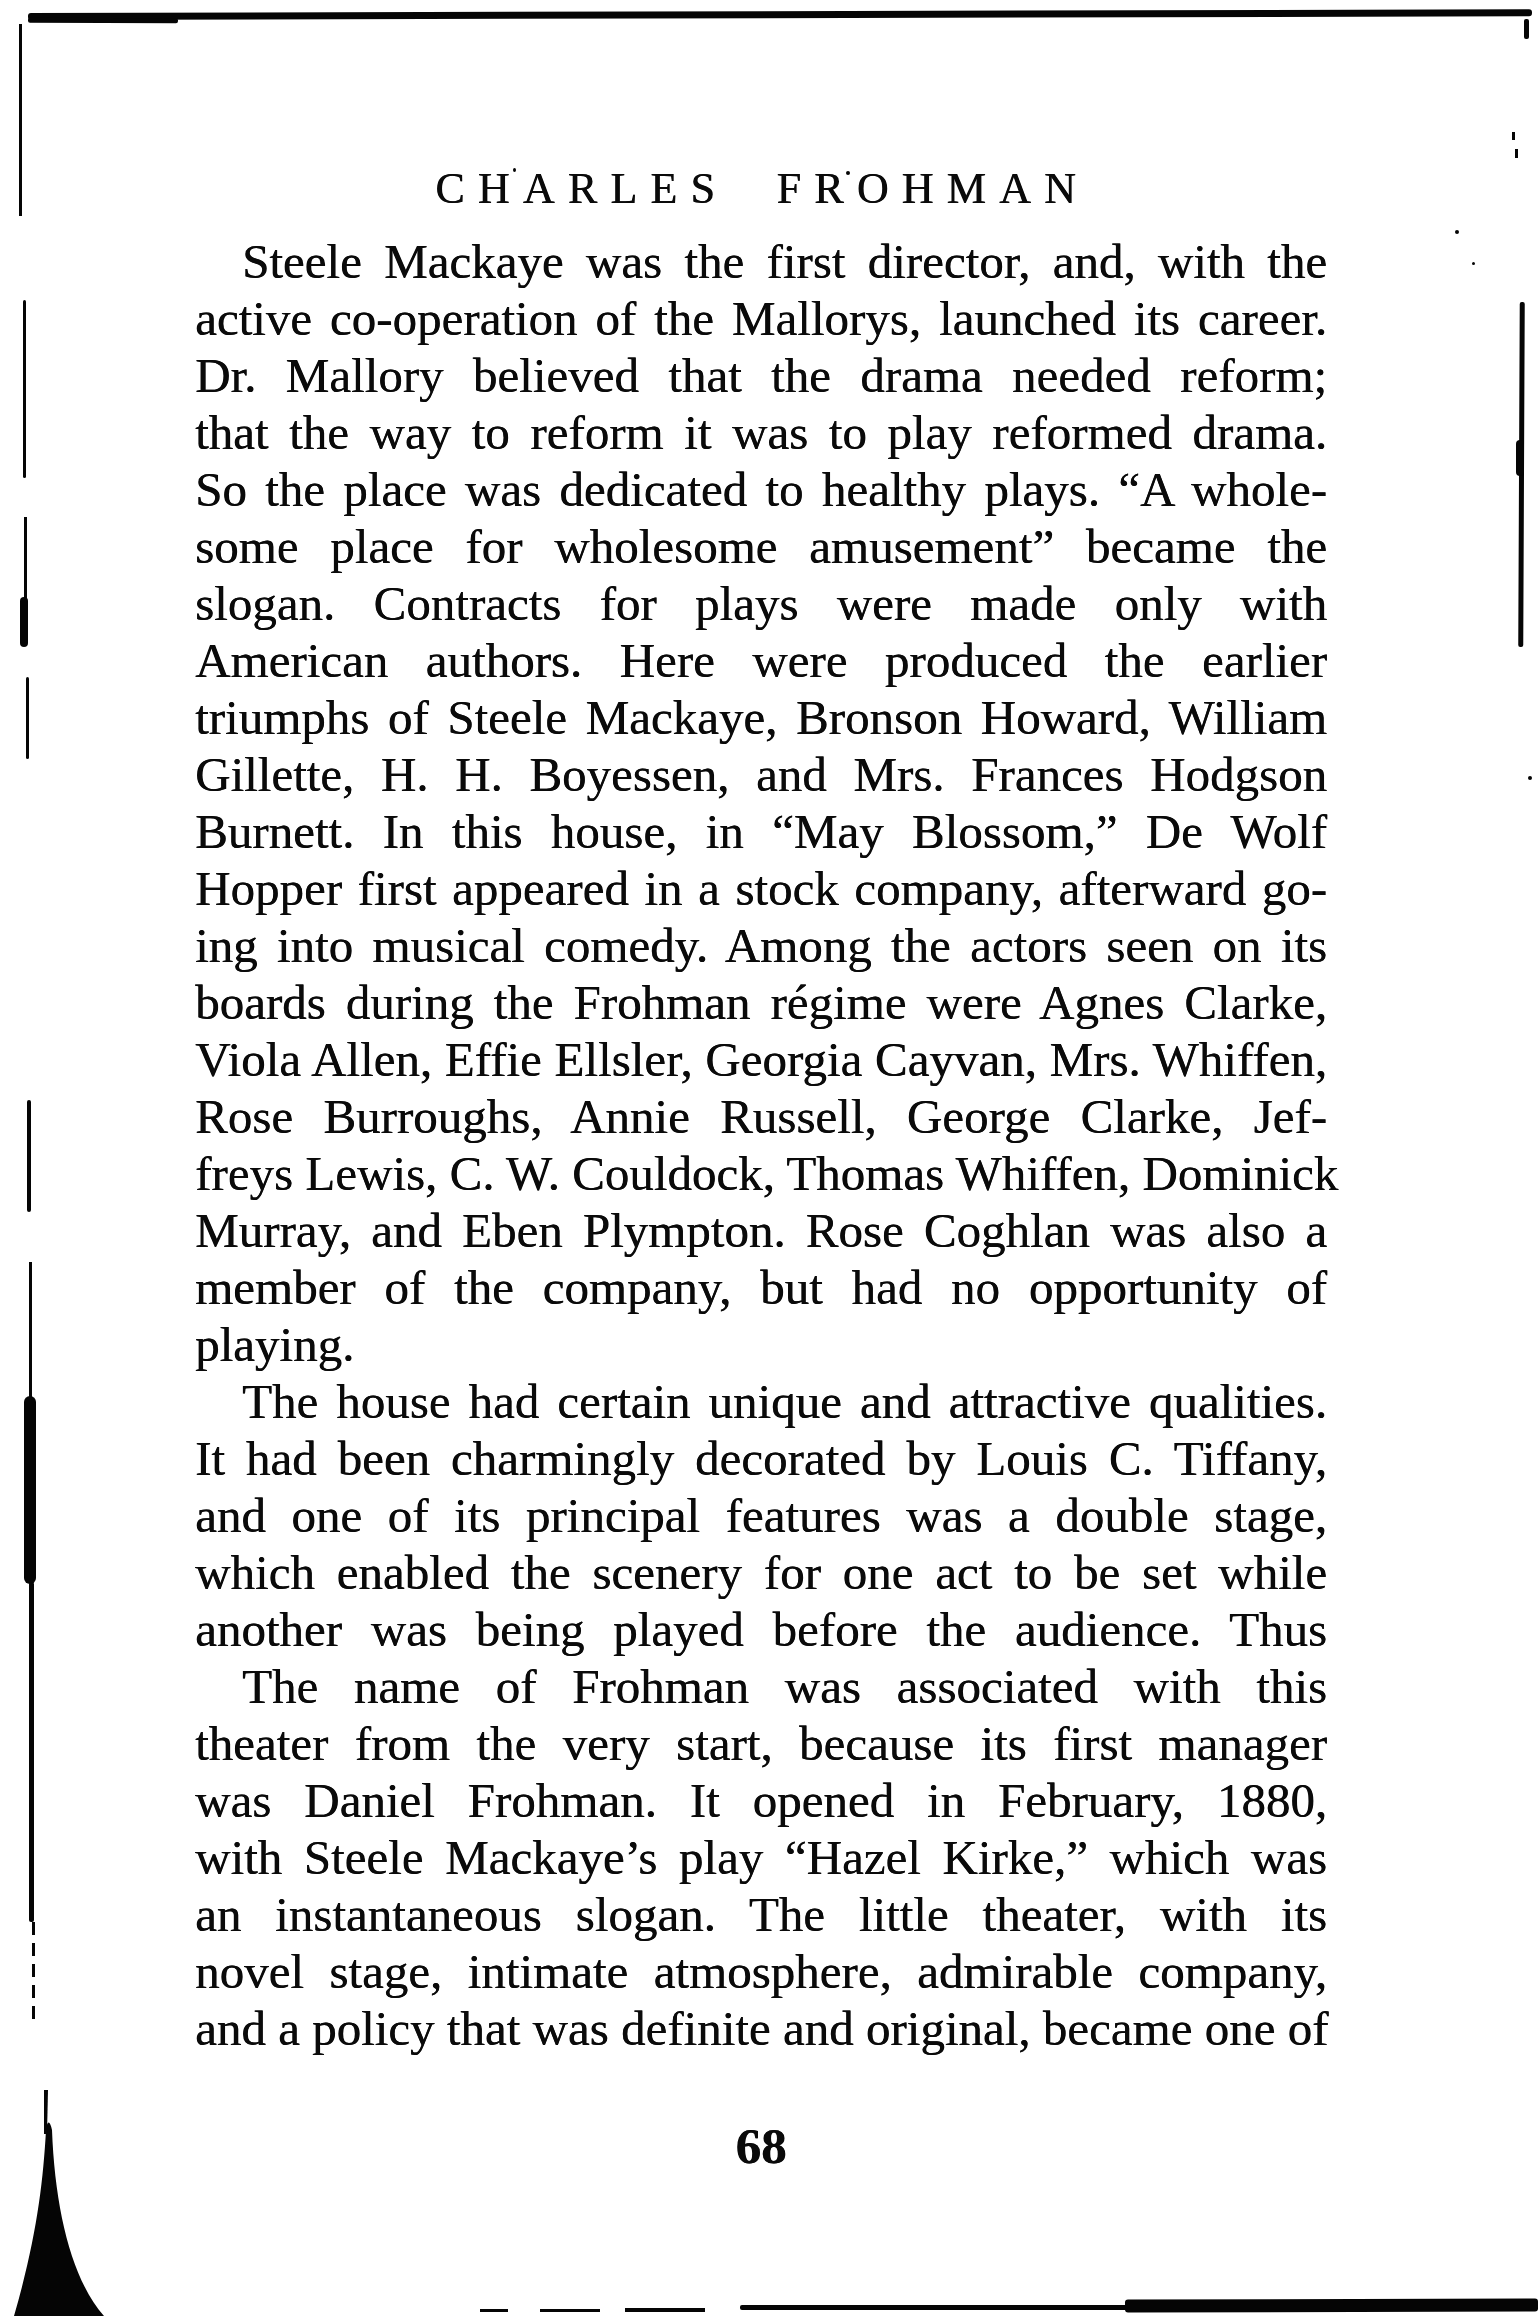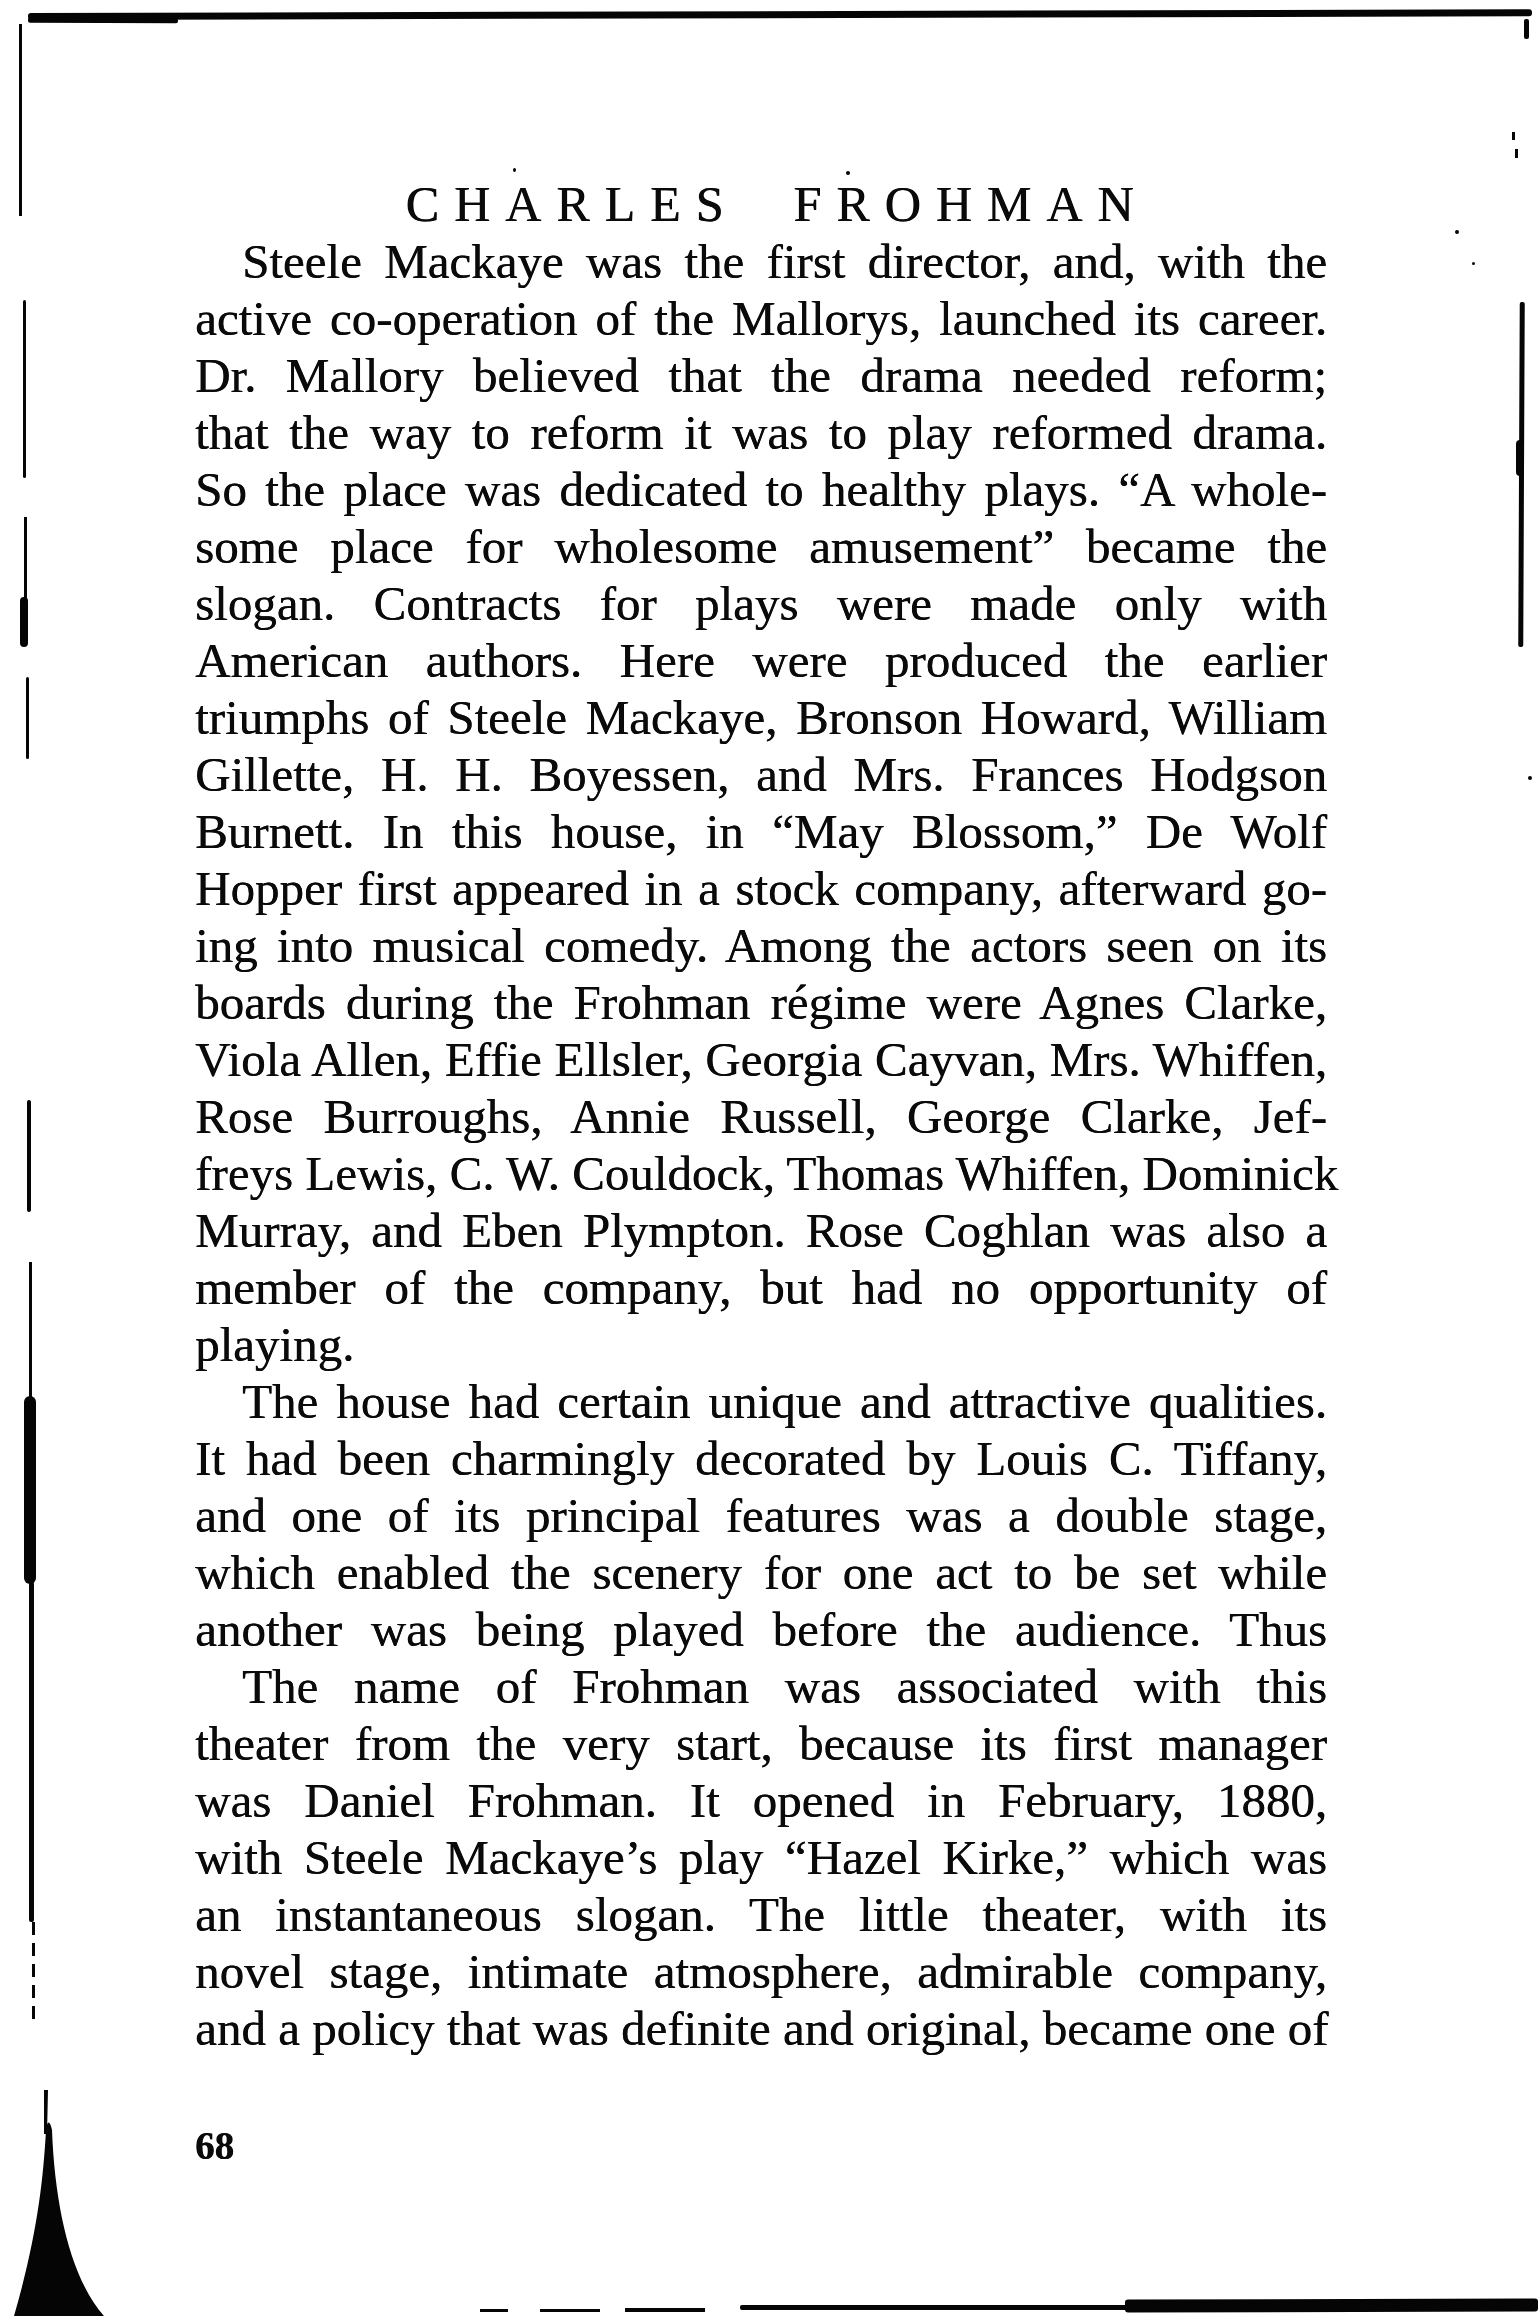--- a/index.html
+++ b/index.html
@@ -8,40 +8,40 @@
     background:#ffffff;
     position:relative;
     overflow:hidden;
     font-family:"Liberation Serif","DejaVu Serif",serif;
   }
   #scan-page{position:absolute;inset:0;background:#ffffff;color:#0a0a0a;}
 
   
   #page-title{
     position:absolute;top:160px;left:195px;width:1132px;
-    font-size:50px;line-height:56px;font-weight:400;margin:16px;
+    font-size:44px;line-height:56px;font-weight:400;margin:1px;
     text-align:center;letter-spacing:.30em;word-spacing:.55em;
     text-shadow:.6px 0 0 currentColor;
     white-space:nowrap;
   }
   #text-block{
     position:absolute;top:233px;left:195px;width:1132px;
     font-size:49px;
     text-shadow:.4px 0 0 currentColor;
   }
   .line{
     height:57px;line-height:57px;
     text-align:justify;text-align-last:justify;
     white-space:nowrap;
   }
   .line.no-just{text-align-last:left;}
   .line.indent{text-indent:47px;}
   #page-number{
     position:absolute;top:2124px;left:195px;width:1132px;
-    font-size:39px;line-height:44px;font-weight:700;
+    text-align:center;font-size:51px;line-height:44px;font-weight:700;
     text-shadow:.5px 0 0 currentColor;
   }
 
   
   .art{position:absolute;background:#050505;}
   .a-top-main{left:28px;top:13px;width:1504px;height:7px;border-radius:3px;transform:rotate(-.14deg);transform-origin:left center;}
   .a-top-stub{left:28px;top:18px;width:150px;height:5px;border-radius:2px;transform:rotate(.2deg);}
   .a-top-hook{left:1524px;top:19px;width:5px;height:20px;border-radius:2px;}
   .a-left-rule{left:19px;top:24px;width:3px;height:192px;}
   .a-lm-a{left:23px;top:300px;width:3px;height:178px;border-radius:2px;}

